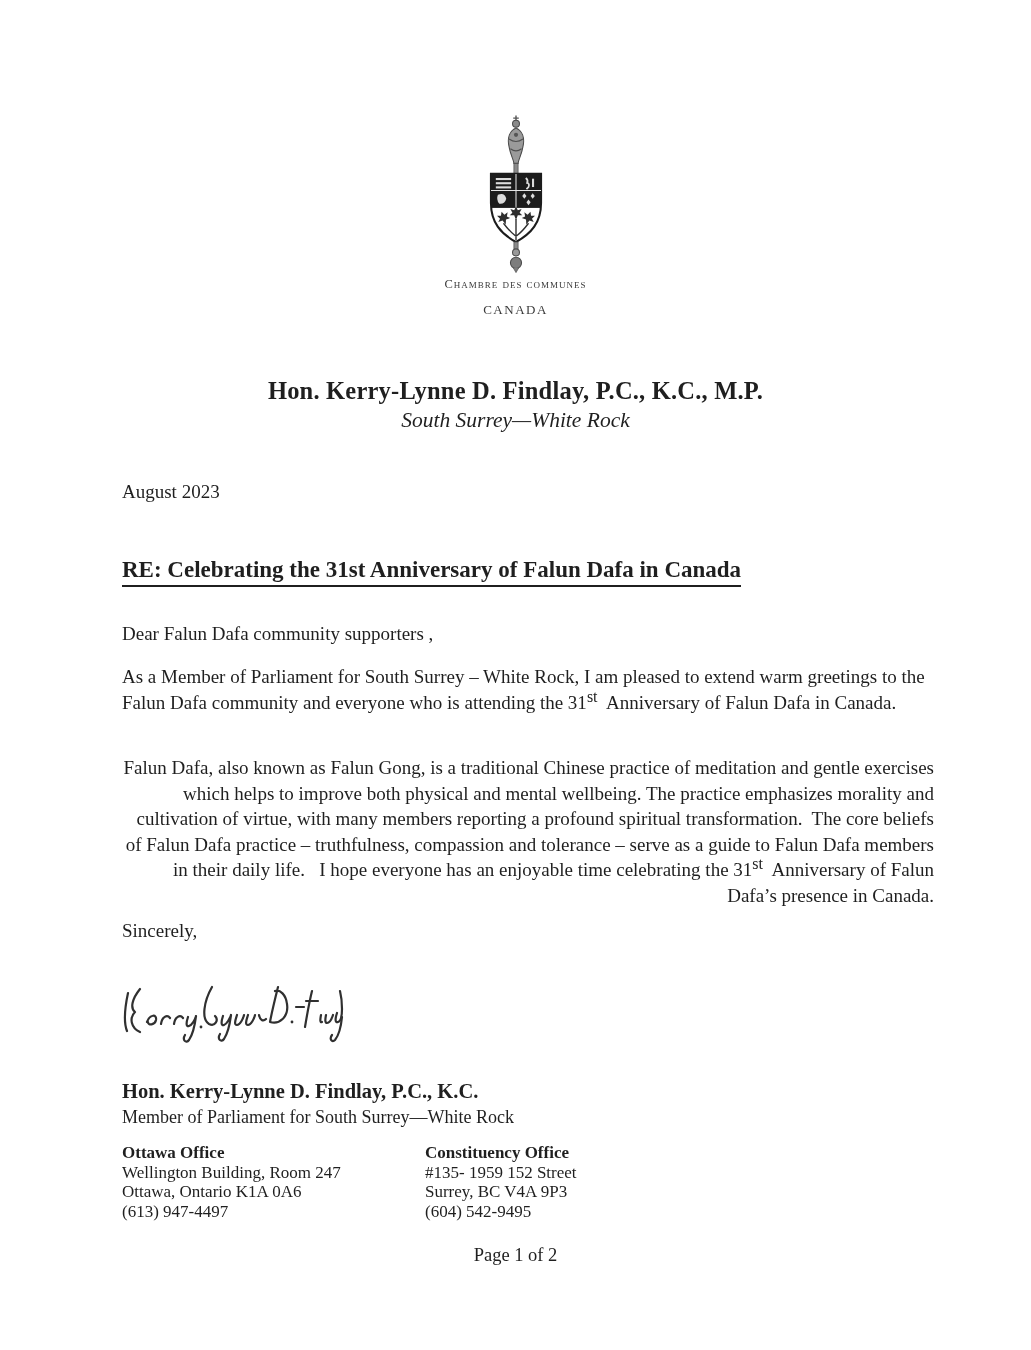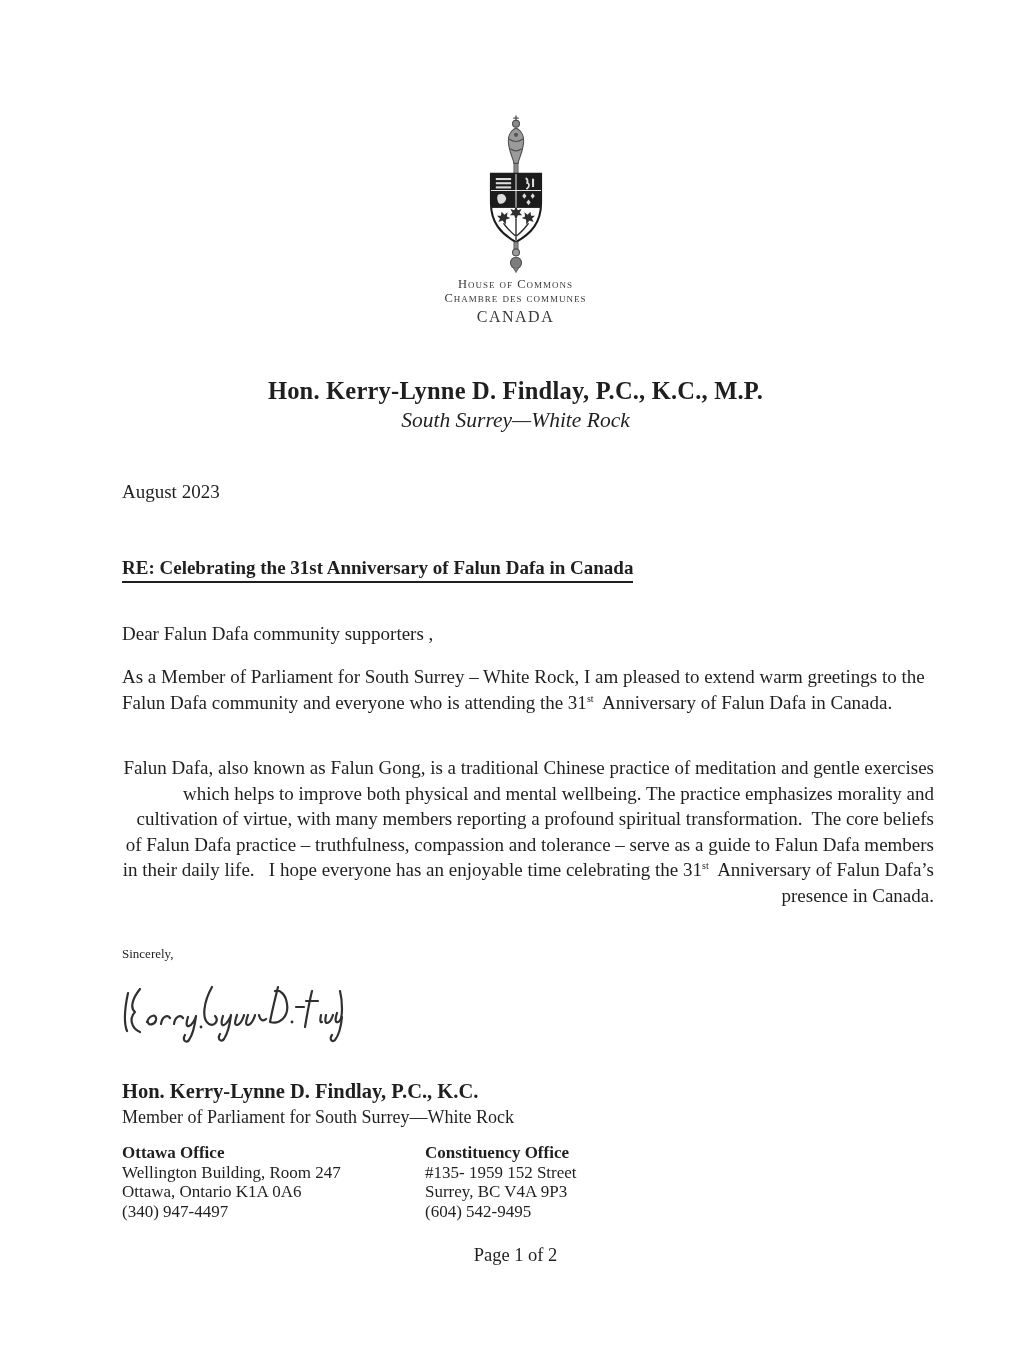--- a/index.html
+++ b/index.html
@@ -7,36 +7,36 @@
     width:1031px;height:1350px;background:#ffffff;position:relative;
     font-family:"Liberation Serif", serif;color:#1f1f1f;overflow:hidden;
   }
   .abs{position:absolute;}
   .center{left:0;width:1031px;text-align:center;}
 
   
   .crest{left:473px;top:114px;width:86px;height:160px;}
   .org{top:277px;line-height:14px;color:#3a3a3a;}
   .org .sc{font-variant:small-caps;font-size:12.5px;letter-spacing:1px;display:block;}
-  .org .caps{font-size:16px;letter-spacing:1.5px;display:block;margin-top:5px;}
+  .org .caps{font-size:13px;letter-spacing:1.5px;display:block;margin-top:12px;}
 
   
   .mp-name{top:377px;font-size:24.5px;font-weight:bold;letter-spacing:0.2px;}
   .mp-riding{top:408px;font-size:21.5px;font-style:italic;}
 
   
   .date{left:122px;top:481px;font-size:19px;}
-  .subject{left:122px;top:557px;font-size:19px;font-weight:bold;}
+  .subject{left:122px;top:557px;font-size:23px;font-weight:bold;}
   .subject span{display:inline-block;border-bottom:2px solid #1f1f1f;padding-bottom:2px;}
   .salutation{left:122px;top:623px;font-size:19px;white-space:pre-wrap;}
   .para{left:122px;width:812px;font-size:19px;line-height:25.5px;white-space:pre-wrap;}
   .para1{top:664px;}
   .para2{top:755px;text-align:right;}
-  .para sup{font-size:10px;line-height:0;}
-  .closing{left:122px;top:946px;font-size:13px;}
+  .para sup{font-size:16px;line-height:0;}
+  .closing{left:122px;top:920px;font-size:19px;}
 
   .signature{left:120px;top:976px;width:224px;height:74px;}
 
   
   .sig-name{left:122px;top:1080px;font-size:20.5px;font-weight:bold;}
   .sig-role{left:122px;top:1107px;font-size:18px;}
 
   
   .office{top:1143px;font-size:17px;line-height:19.5px;}
   .office .office-title{font-weight:bold;}
@@ -96,21 +96,20 @@
     <path d="M42,157 Q51,169 59,175 M60,151 V176 M78,157 Q69,169 61,175 M60,176 V181" stroke="#2e2e2e" stroke-width="2" fill="none"></path>
 
     <rect x="57" y="184" width="6" height="10" fill="#8a8a8a" stroke="#4a4a4a" stroke-width="1"></rect>
     <circle cx="60" cy="199" r="5" fill="#9a9a9a" stroke="#4a4a4a" stroke-width="1.5"></circle>
     <circle cx="60" cy="214" r="8" fill="#7d7d7d" stroke="#4a4a4a" stroke-width="1.5"></circle>
     <path d="M56,221 L60,228 L64,221" fill="#7d7d7d" stroke="#4a4a4a" stroke-width="1"></path>
   </svg>
 </div>
 
 <div class="abs center org">
-  <span class="sc">House of Commons</span>
   <span class="sc">Chambre des communes</span>
   <span class="caps">CANADA</span>
 </div>
 
 <div class="abs center mp-name">Hon. Kerry-Lynne D. Findlay, P.C., K.C., M.P.</div>
 <div class="abs center mp-riding">South Surrey—White Rock</div>
 
 <div class="abs date">August 2023</div>
 
 <div class="abs subject">
@@ -153,21 +152,21 @@
   </svg>
 </div>
 
 <div class="abs sig-name">Hon. Kerry-Lynne D. Findlay, P.C., K.C.</div>
 <div class="abs sig-role">Member of Parliament for South Surrey—White Rock</div>
 
 <div class="abs office office-ottawa">
   <div class="office-title">Ottawa Office</div>
   <div>Wellington Building, Room 247</div>
   <div>Ottawa, Ontario K1A 0A6</div>
-  <div>(340) 947-4497</div>
+  <div>(613) 947-4497</div>
 </div>
 
 <div class="abs office office-constituency">
   <div class="office-title">Constituency Office</div>
   <div>#135- 1959 152 Street</div>
   <div>Surrey, BC V4A 9P3</div>
   <div>(604) 542-9495</div>
 </div>
 
 <div class="abs center page-num">Page 1 of 2</div>

